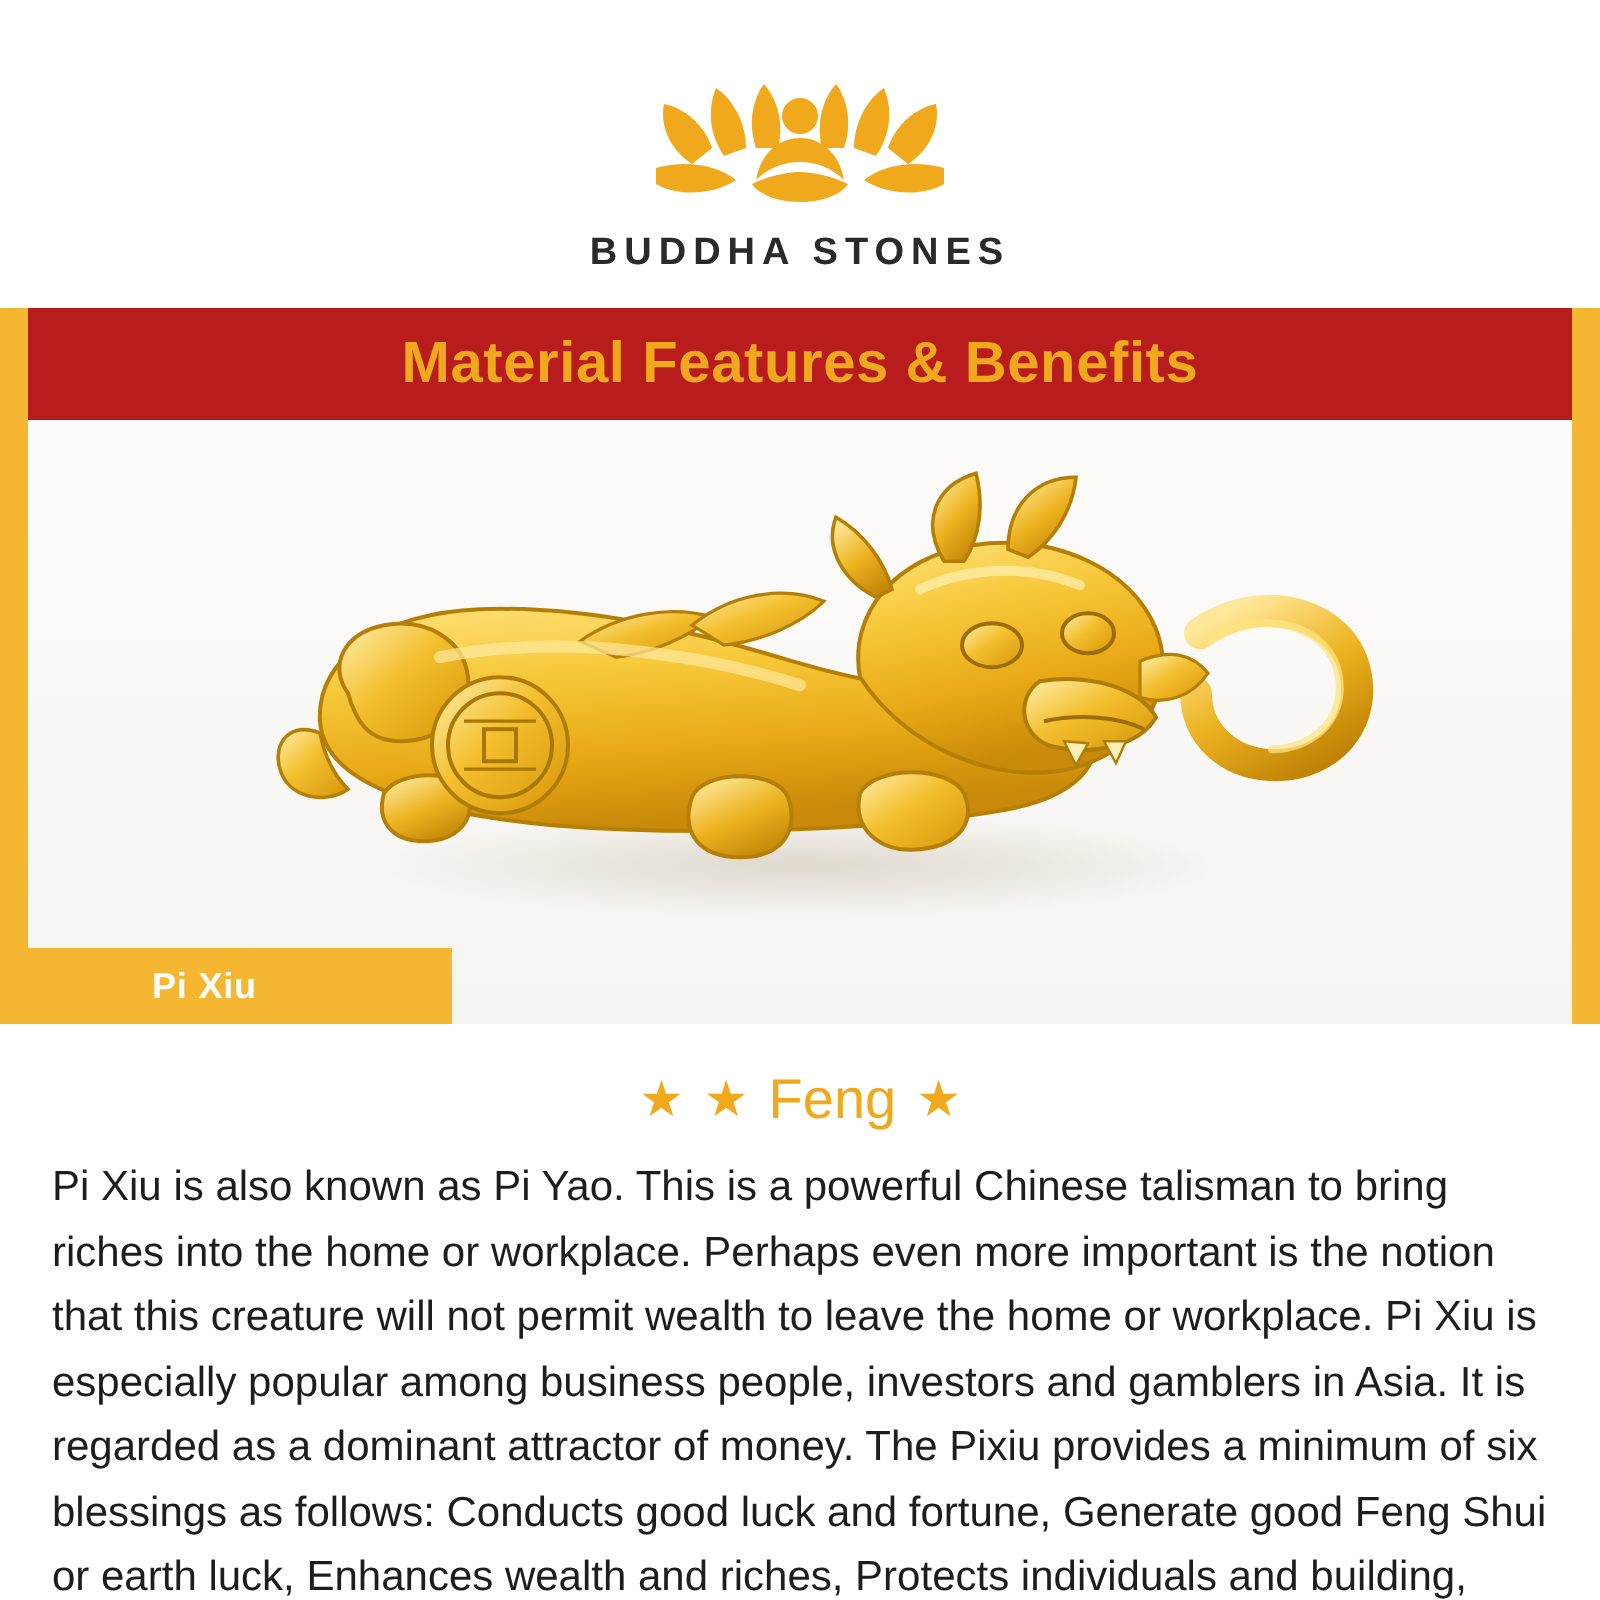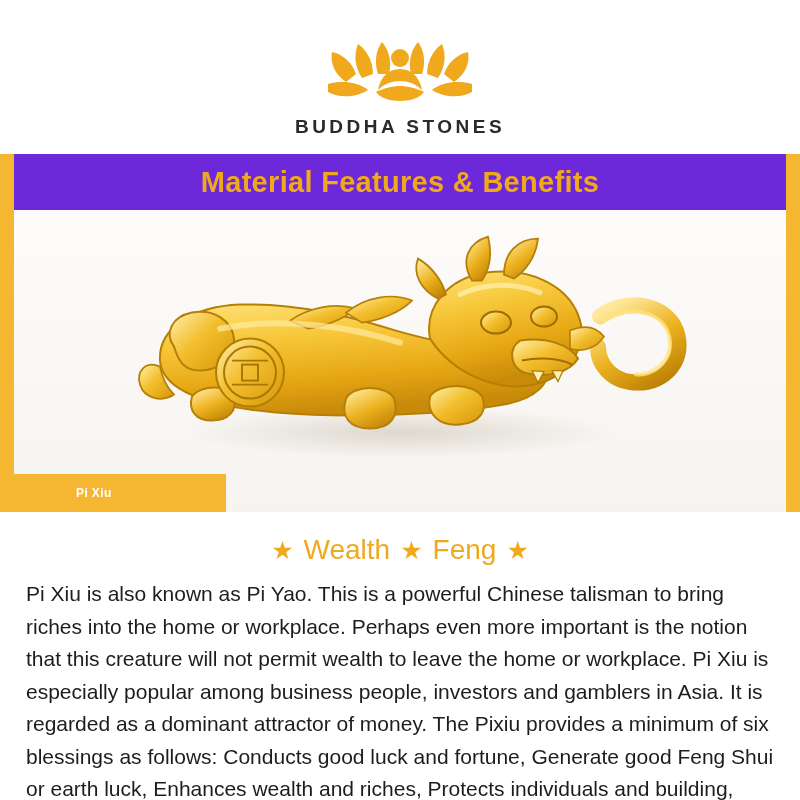--- a/index.html
+++ b/index.html
@@ -49,21 +49,21 @@
     font-size: 19px;
     letter-spacing: 3.5px;
     font-weight: bold;
     color: #2a2a2a;
   }
 
   
   .title-band {
     margin-top: 16px;
     height: 56px;
-    background: #6d28d9;
+    background: #b91c1c;
     display: flex;
     align-items: center;
     justify-content: center;
     position: relative;
   }
   .title-band .title-text {
     font-size: 29px;
     font-weight: bold;
     color: #f0a81d;
     letter-spacing: 0.3px;
@@ -111,21 +111,21 @@
     bottom: 0;
     height: 38px;
     min-width: 212px;
     background: #f5b731;
     display: flex;
     align-items: center;
     padding-left: 62px;
     box-sizing: border-box;
   }
   .caption-tab .caption-text {
-    font-size: 12px;
+    font-size: 18px;
     font-weight: bold;
     color: #ffffff;
     letter-spacing: 0.4px;
   }
 
   
   .content {
     position: relative;
     padding: 0 26px 0 26px;
     box-sizing: border-box;
@@ -266,21 +266,20 @@
     </svg>
 
     <div class="caption-tab">
       <span class="caption-text">Pi Xiu</span>
     </div>
   </div>
 
   <div class="content">
     <div class="benefits">
       <span class="star">★</span>
-      <span class="word">Wealth</span>
       <span class="star">★</span>
       <span class="word">Feng</span>
       <span class="star">★</span>
     </div>
 
     <p class="body-text">Pi Xiu is also known as Pi Yao. This is a powerful Chinese talisman to bring riches into the home or workplace. Perhaps even more important is the notion that this creature will not permit wealth to leave the home or workplace. Pi Xiu is especially popular among business people, investors and gamblers in Asia. It is regarded as a dominant attractor of money. The Pixiu provides a minimum of six blessings as follows: Conducts good luck and fortune, Generate good Feng Shui or earth luck, Enhances wealth and riches, Protects individuals and building, Protects against evil forces, obstacles, and hardship, Brings unexpected windfall luck, One of the popular ways to retain a Pixiu is to wear it on a bracelet.</p>
   </div>
 
 </div>
 

